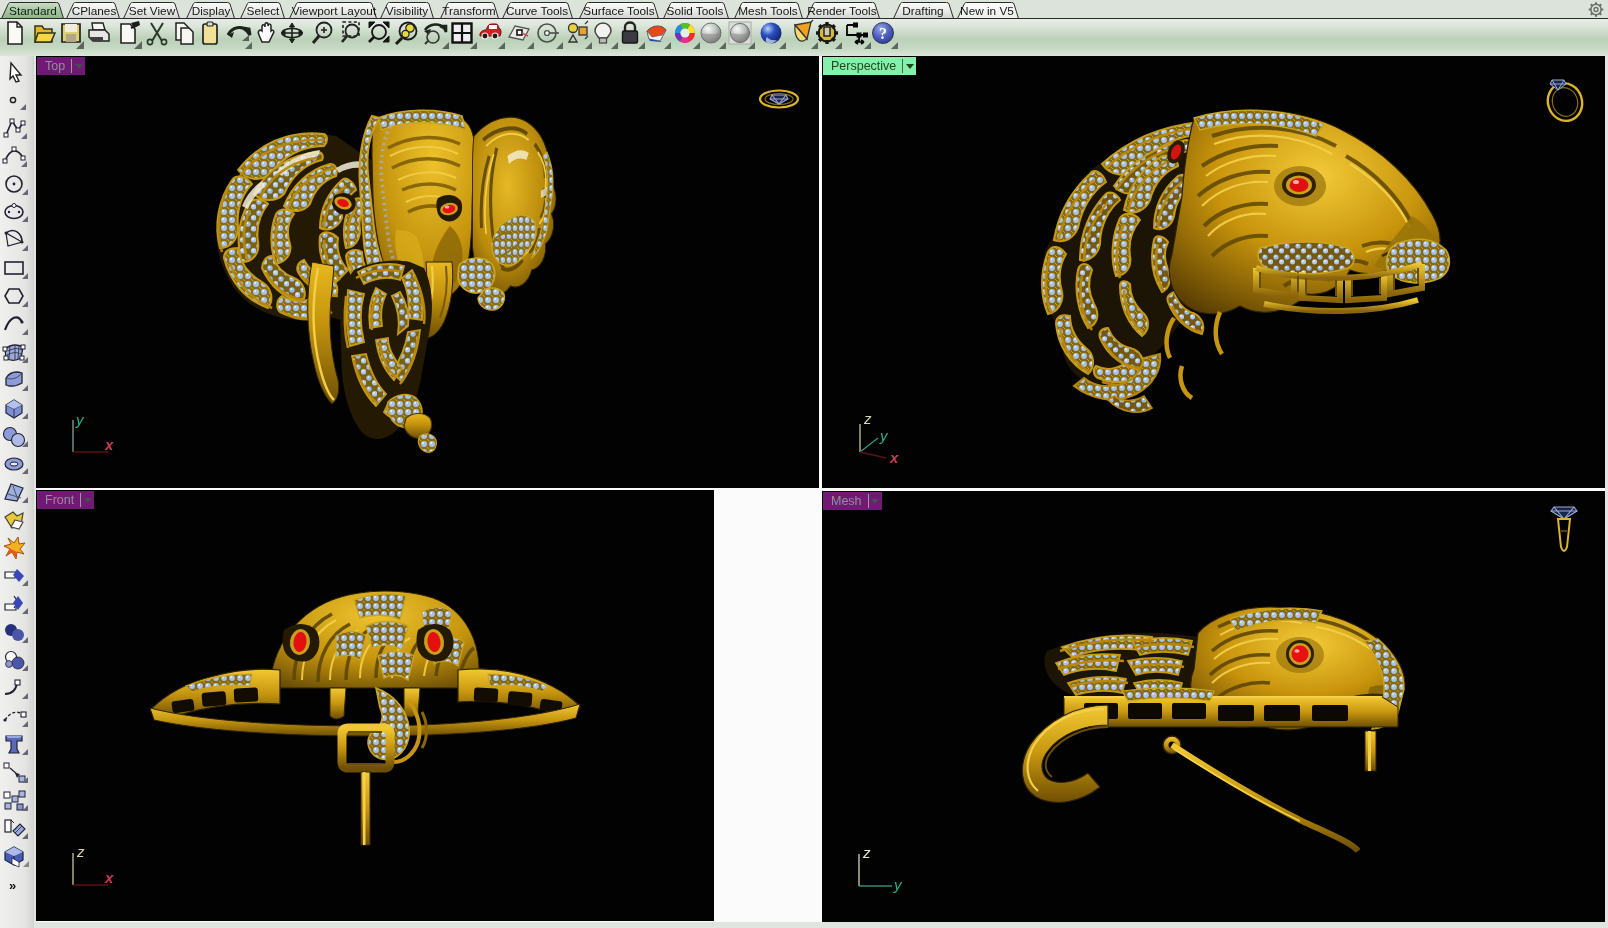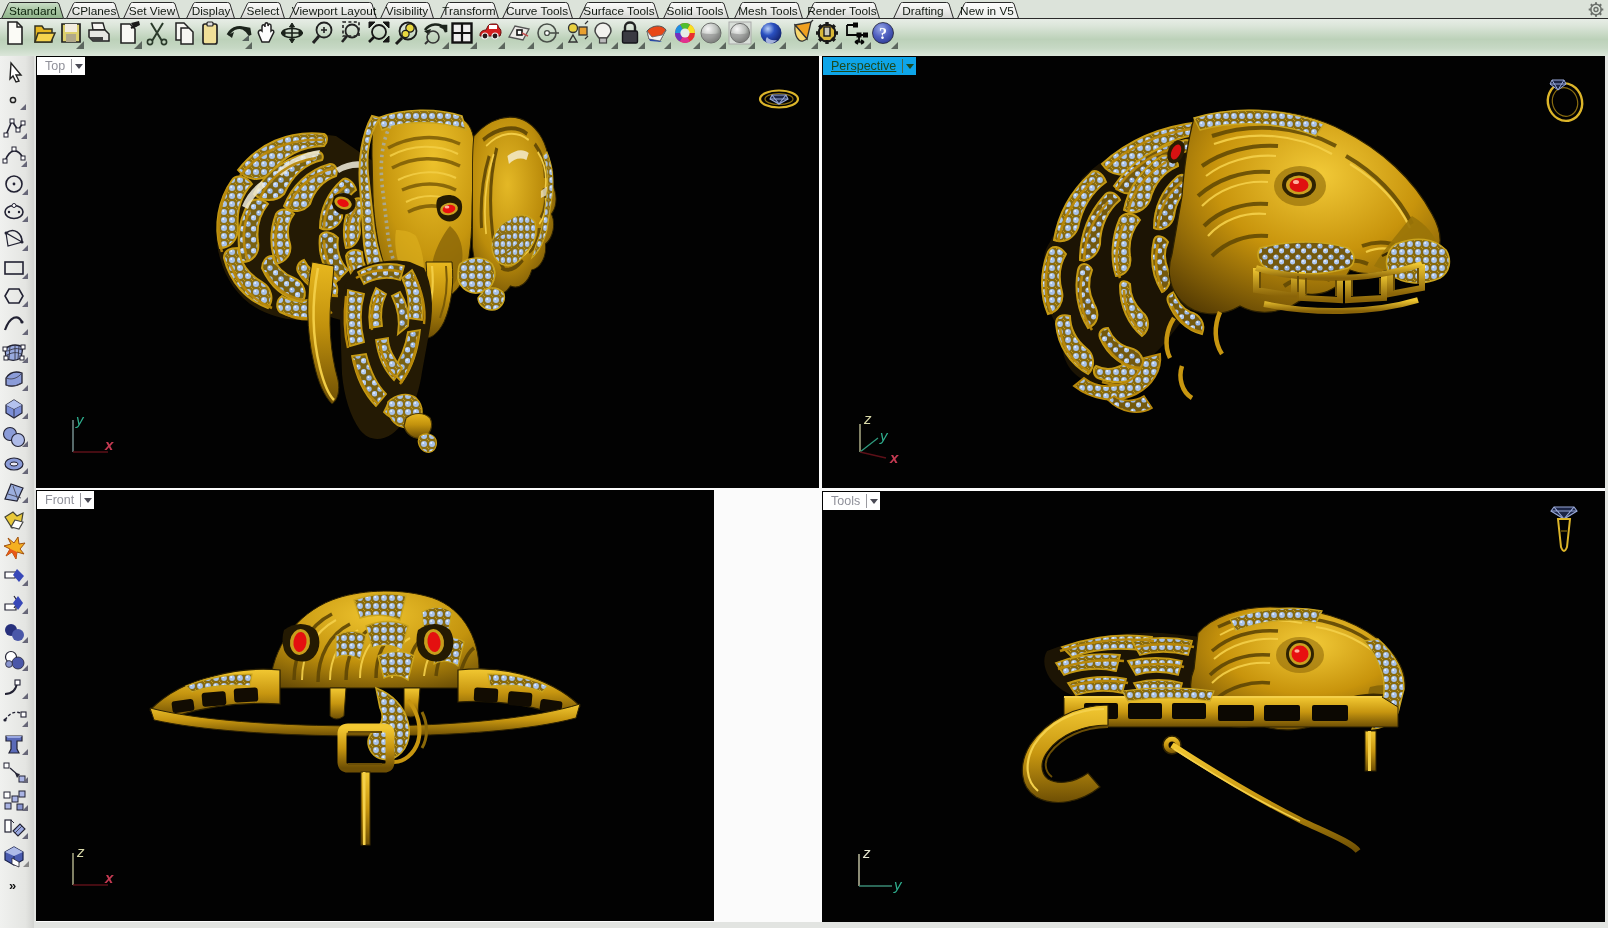--- a/index.html
+++ b/index.html
@@ -5,26 +5,26 @@
 html,body{margin:0;padding:0;width:1608px;height:928px;overflow:hidden;background:#e2e4e1;font-family:"Liberation Sans",sans-serif;}
 #tabbar{position:absolute;left:0;top:0;width:1608px;height:35px;}
 #toolbar{position:absolute;left:0;top:19px;width:1608px;height:37px;background:linear-gradient(#e7ede6 0%,#dce6da 18%,#bcd1b9 55%,#c6d8c4 78%,#dbe6da 100%);}
 #sidebar{position:absolute;left:0;top:56px;width:34px;height:872px;background:linear-gradient(90deg,#f0f1ef,#e4e5e2 75%,#d2d3d0);}
 #vpwrap{position:absolute;left:36px;top:56px;width:1569px;height:866px;background:#fbfbfb;}
 .vp{position:absolute;background:#020202;overflow:hidden;}
 #vptl{left:0;top:0;width:783px;height:432px;}
 #vptr{left:786px;top:0;width:783px;height:432px;}
 #vpbl{left:0;top:434px;width:662px;height:431px;padding-left:16px;}
 #vpbr{left:786px;top:435px;width:783px;height:431px;}
-.vplabel{position:absolute;left:1px;top:1px;height:18px;background:#ffffff;color:#90919a;font-size:12.5px;display:flex;align-items:center;z-index:5;}
+.vplabel{position:absolute;left:1px;top:1px;height:18px;background:#701a75;color:#90919a;font-size:12.5px;display:flex;align-items:center;z-index:5;}
 .vplabel .t{padding:0 6px 0 8px;}
 .vplabel .sep{width:1px;height:14px;background:#9a9aa0;}
 .vplabel .arr{width:13px;display:flex;justify-content:center;align-items:center;}
 .vplabel .arr:after{content:"";border:4px solid transparent;border-top:5px solid #4a4a55;margin-top:5px;}
-.vplabel.act{background:#0ea5e9;color:#1d491d;text-decoration:underline;}
+.vplabel.act{background:#86efac;color:#1d491d;}
 .vplabel.act .arr:after{border-top-color:#1d491d;}
 .vplabel.act .sep{background:#47684a;}
 .ax{position:absolute;z-index:4;}
 svg{display:block;}
 .ele{position:absolute;}
 </style>
 </head>
 <body>
 <div id="tabbar">
 <svg width="1608" height="19">
@@ -934,21 +934,21 @@
       <circle cx="350" cy="254" r="9" fill="url(#goldW2)" stroke="#2e2202" stroke-width="1.5"></circle>
       <circle cx="350" cy="254" r="3.5" fill="#0c0802"></circle>
       <path d="M350 254 C390 280 440 310 480 330 C510 344 530 352 536 360" fill="none" stroke="url(#goldW2)" stroke-width="6"></path>
       <path d="M352 258 C392 284 440 312 478 330" fill="none" stroke="#f4d04a" stroke-width="1.6"></path>
 
       <rect x="543" y="240" width="11" height="40" fill="url(#goldW2)" stroke="#2e2202" stroke-width="1"></rect>
       <rect x="546" y="240" width="3" height="40" fill="#f4d04a"></rect>
       </g>
     </svg>
     <div class="vplabel">
-        <span class="t">Tools</span>
+        <span class="t">Mesh</span>
         <span class="sep"></span>
         <span class="arr"></span>
       </div>
     <svg class="ax" style="left:28px;top:355px;" width="64" height="50" font-family="Liberation Sans,sans-serif" font-style="italic">
       <path d="M9 40 L9 8" stroke="#c8c8a8" stroke-width="1.4"></path>
       <path d="M9 40 L42 40" stroke="#3a8a74" stroke-width="1.4"></path>
       <text x="13" y="12" fill="#e6e6d0" font-size="15">z</text>
       <text x="44" y="44" fill="#2fae8e" font-size="15">y</text>
     </svg>
     <svg class="ax" style="left:724px;top:8px;" width="40" height="66">

